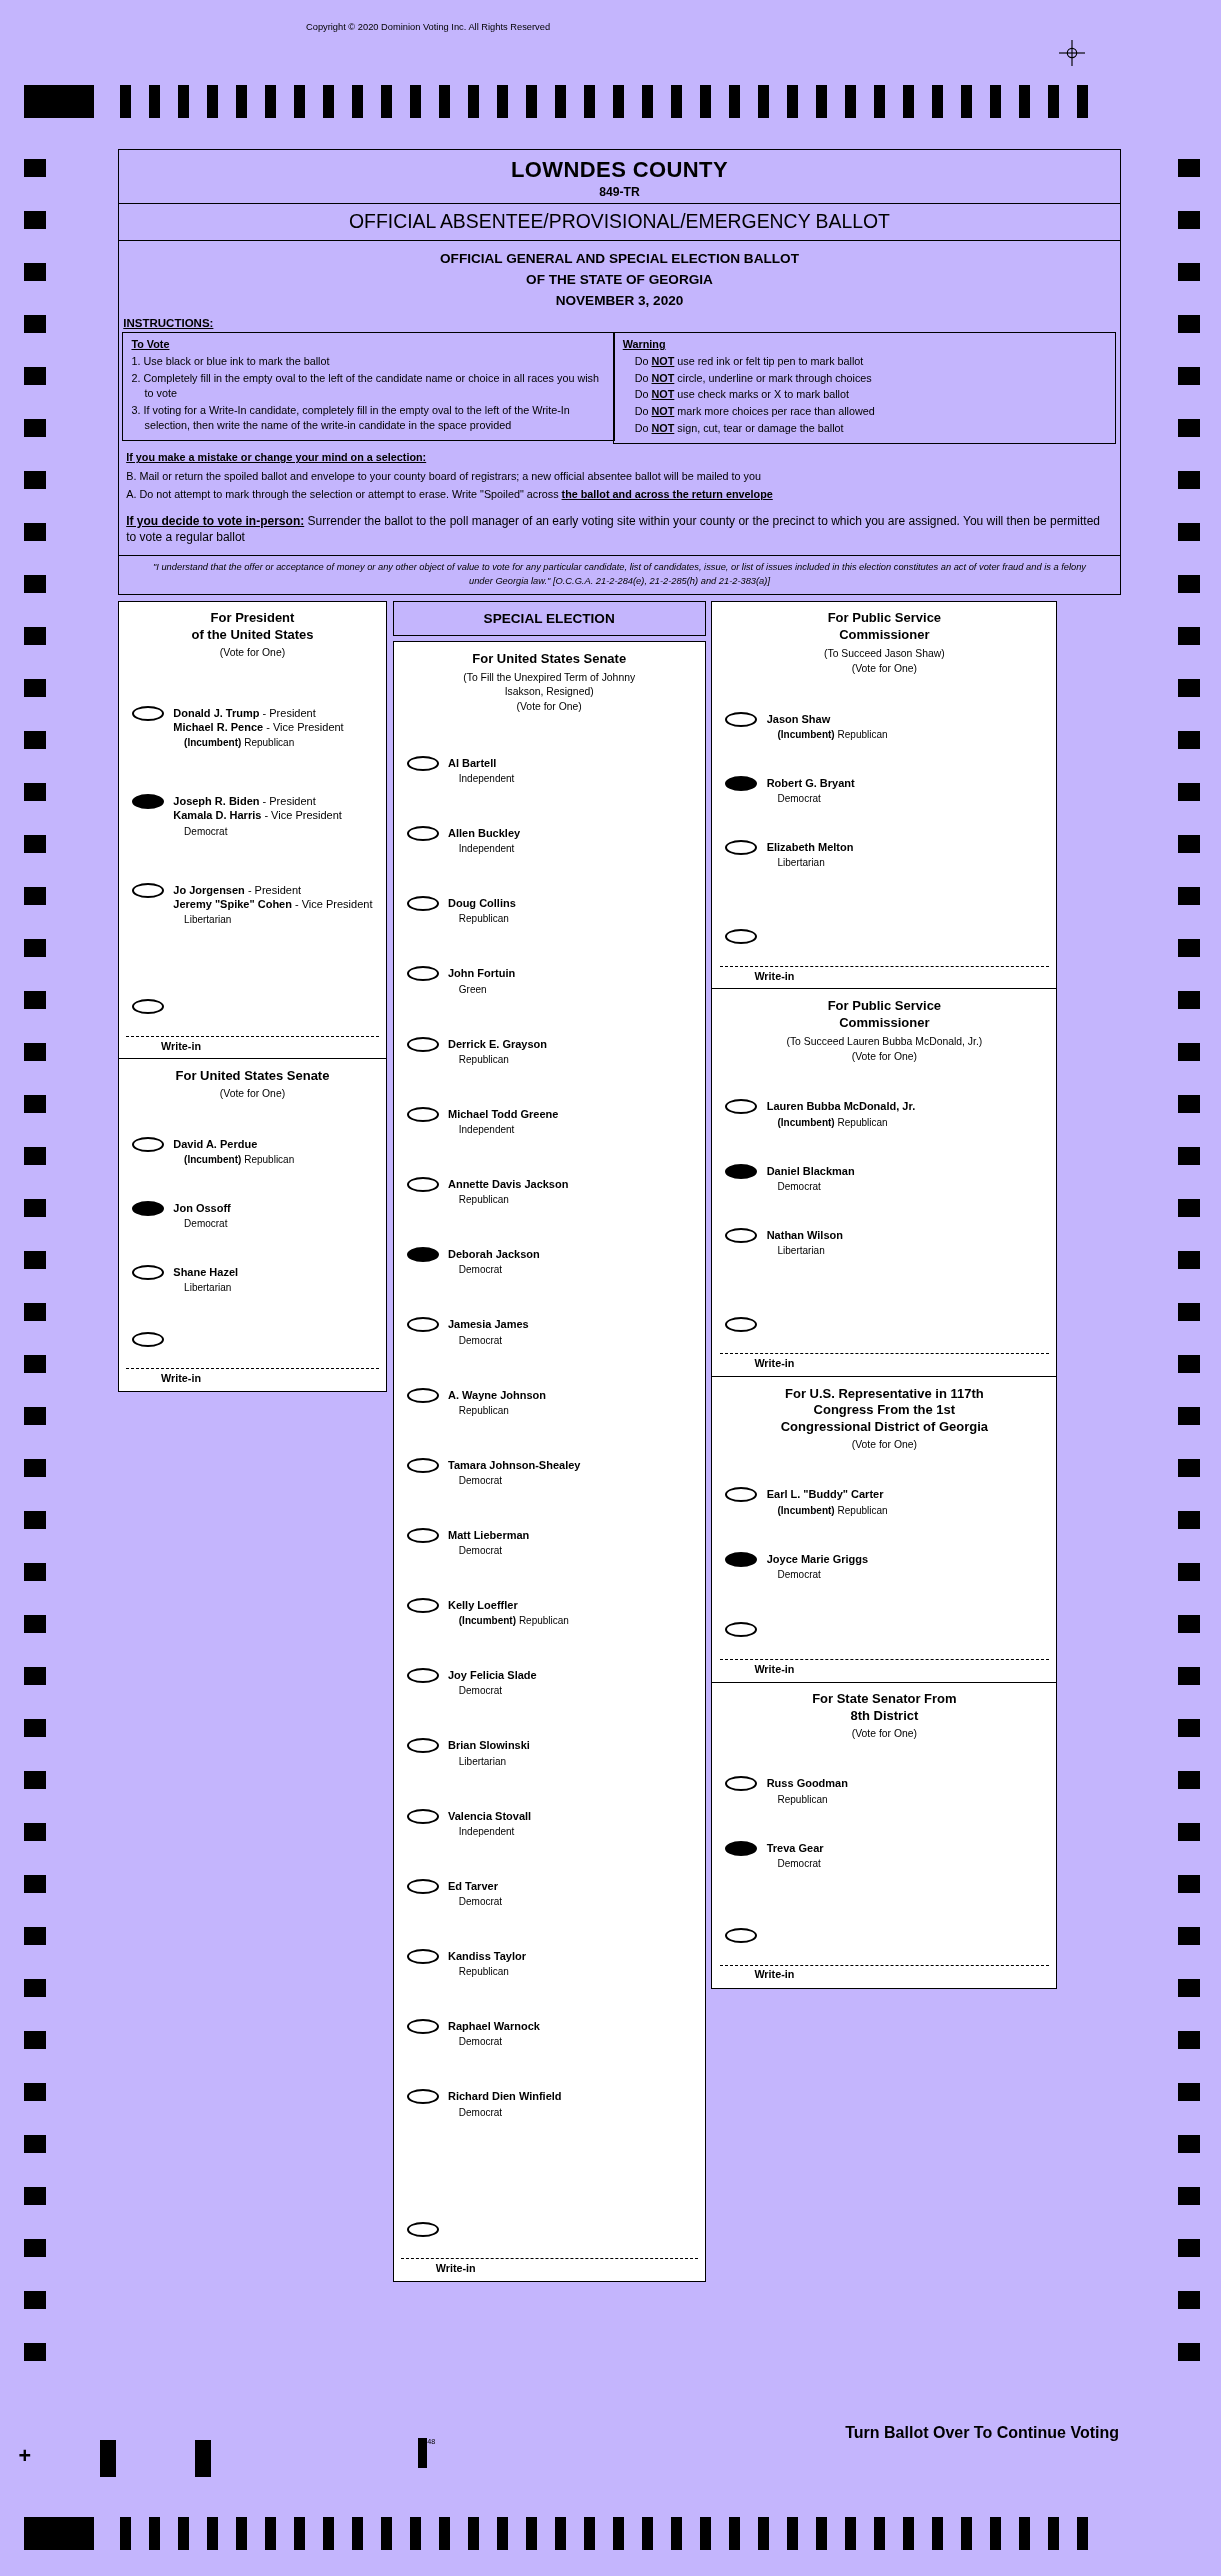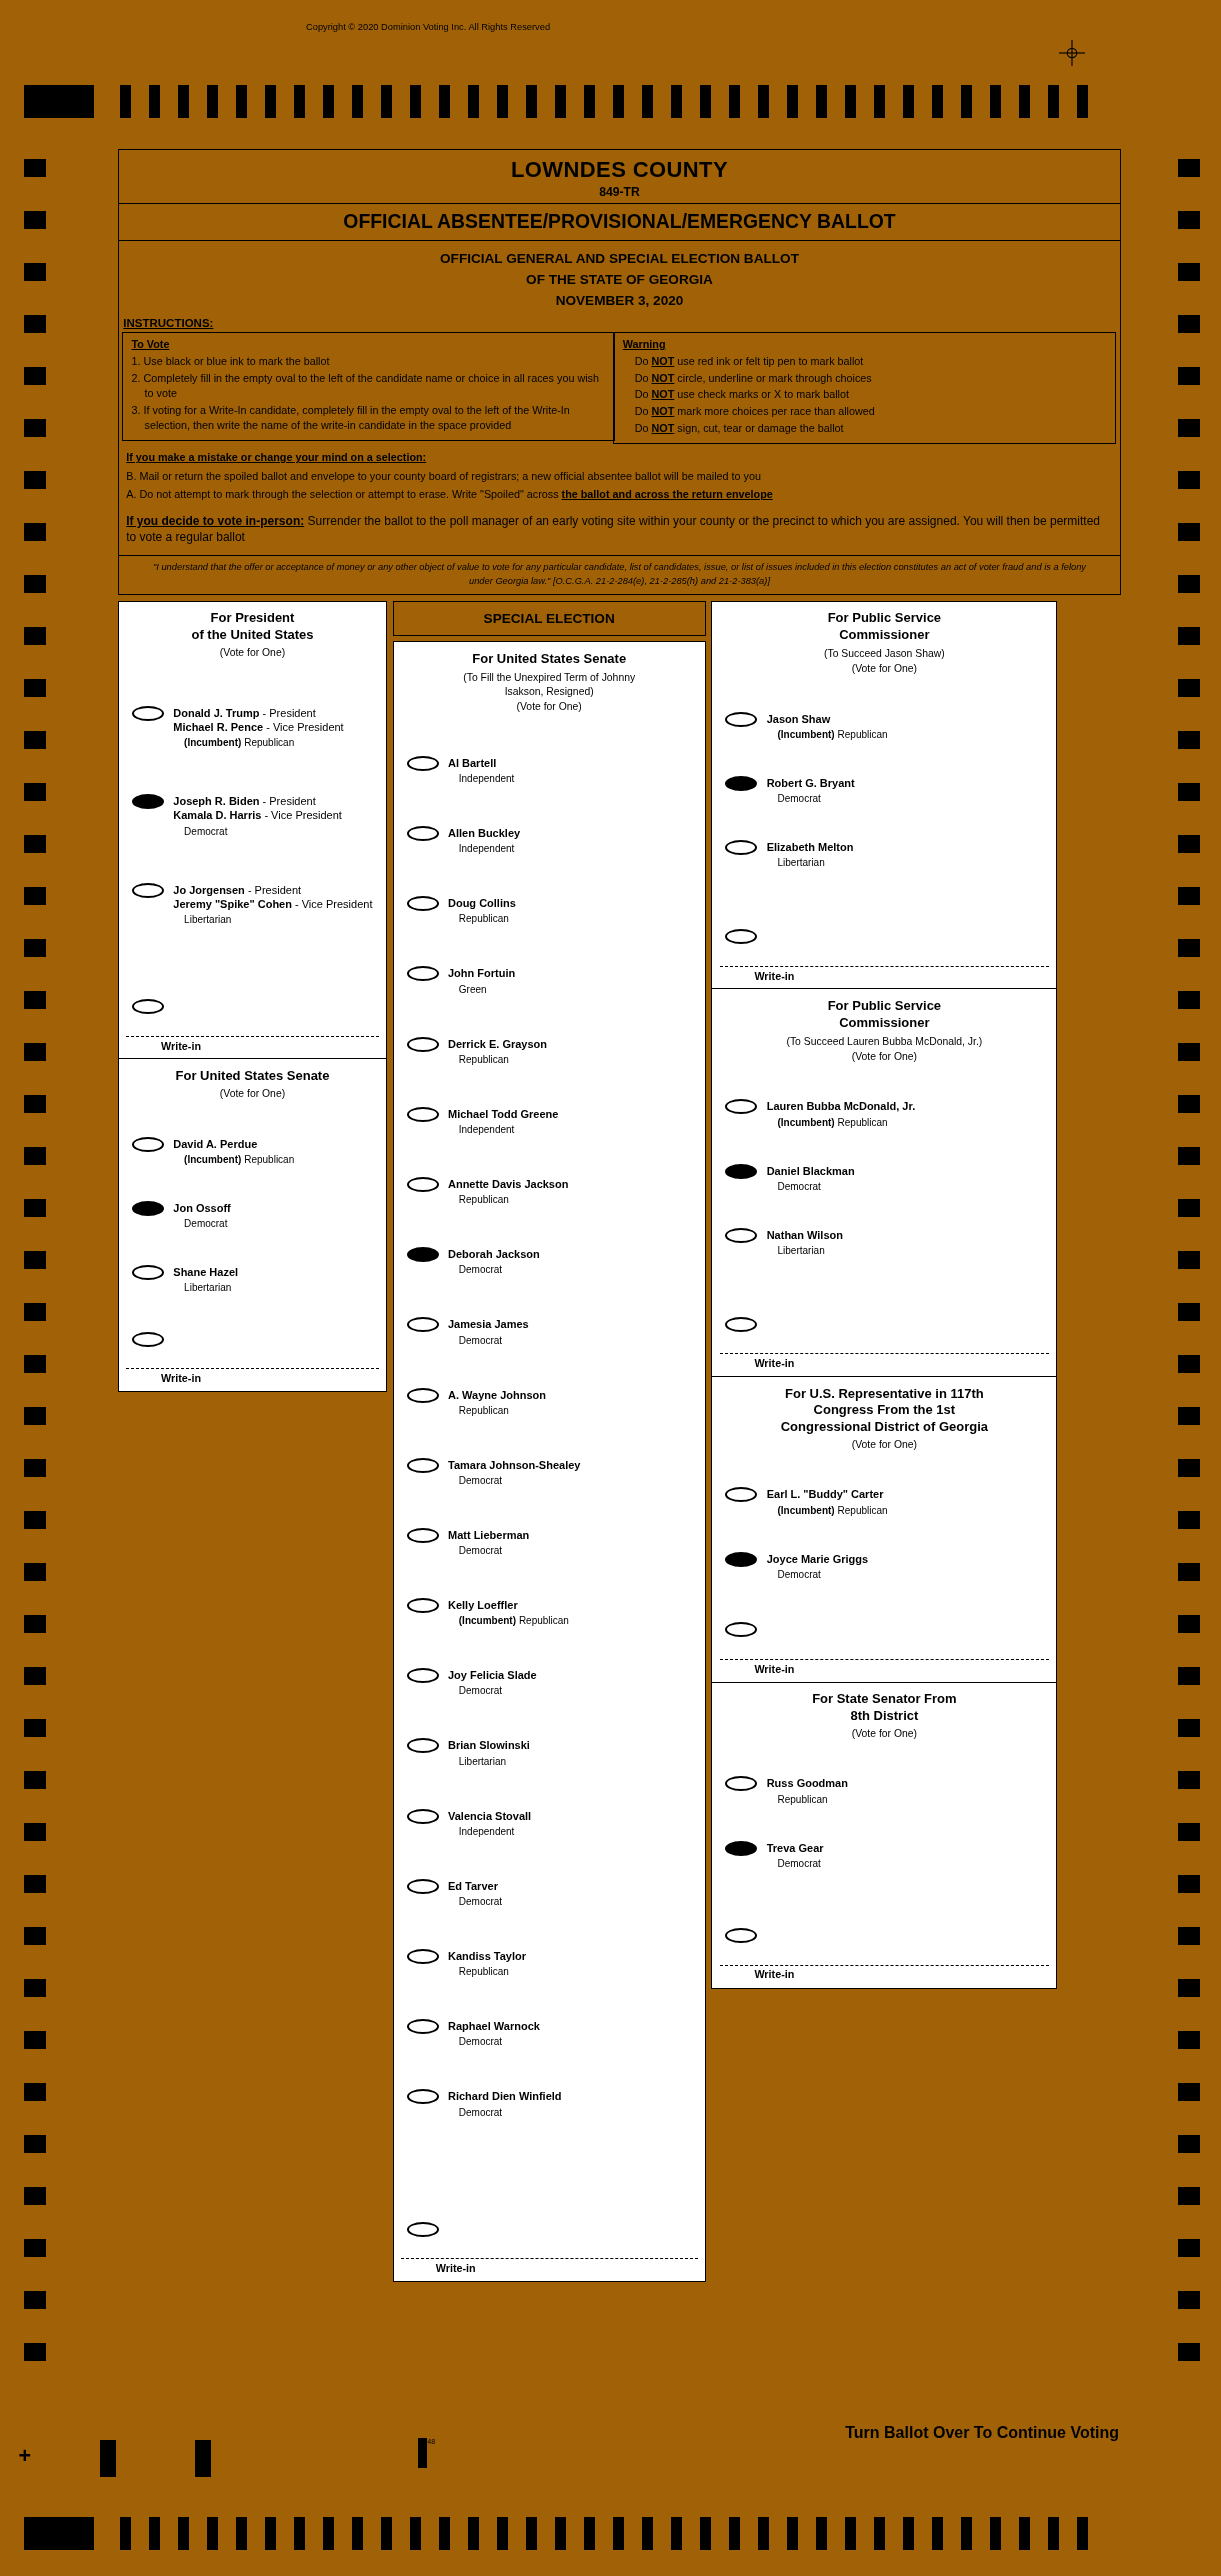--- a/index.html
+++ b/index.html
@@ -1,17 +1,17 @@
 <!DOCTYPE html>
 <html style="font-size:11.5px"><head>
 <meta charset="utf-8">
 <style>
   * { margin:0; padding:0; box-sizing:border-box; }
   body { background:#fff; }
-  .page { position:relative; width:1221px; height:2576px; background:#a16207;
+  .page { position:relative; width:1221px; height:2576px; background:#c4b5fd;
           font-family:"Liberation Sans","DejaVu Sans",sans-serif; color:#000; overflow:hidden; }
 
   
   .copyright { position:absolute; left:306px; top:21.5px; font-size:9.3px; }
   .reg-cross { position:absolute; left:1059px; top:40px; }
   .block-tl,.block-bl { position:absolute; left:24px; width:70px; height:33px; background:#000; }
   .block-tl { top:85px; } .block-bl { top:2517px; }
   .bars-top,.bars-bottom { position:absolute; left:120px; width:985px; height:33px;
       background:repeating-linear-gradient(90deg,#000 0 10.8px,transparent 10.8px 29px); }
   .bars-top { top:85px; } .bars-bottom { top:2517px; }
@@ -19,21 +19,21 @@
       background:repeating-linear-gradient(180deg,#000 0 18px,transparent 18px 52px); }
   .marks-left { left:24px; } .marks-right { left:1178px; }
 
   
   .content { position:absolute; left:118px; top:149px; width:1003px; }
   .header-outer { border:1.4px solid #000; }
   .county-box { border-bottom:1.4px solid #000; text-align:center; padding:7.2px 0 4.3px; }
   .county { font-size:22px; font-weight:bold; letter-spacing:0.4px; }
   .ballot-code { font-size:12.2px; font-weight:bold; margin-top:1.4px; }
   .title-box { border-bottom:1.4px solid #000; text-align:center; padding:6.5px 0; }
-  .ballot-title { font-size:19.4px; font-weight:bold; }
+  .ballot-title { font-size:19.4px; font-weight:normal; }
   .election-info { text-align:center; font-weight:bold; font-size:13.6px; line-height:1.55; padding:7.2px 0 4.3px; }
   .instructions-label { font-size:11.5px; font-weight:bold; text-decoration:underline; padding:1.4px 4.3px 2.9px; }
   .inst-cols { display:flex; align-items:flex-start; margin:0 2.9px; }
   .inst-box { border:1.4px solid #000; padding:4.3px 8.6px 7.2px; font-size:10.8px; line-height:1.42; }
   .to-vote { width:49.5%; }
   .warning { width:50.5%; margin-left:-1.4px; }
   .inst-title { font-size:10.8px; font-weight:bold; text-decoration:underline; margin-bottom:1.4px; }
   .inst-item { padding-left:13px; text-indent:-13px; margin-top:1.4px; }
   .warning .inst-item { padding-left:12px; text-indent:0; }
   .u { font-weight:bold; text-decoration:underline; }

